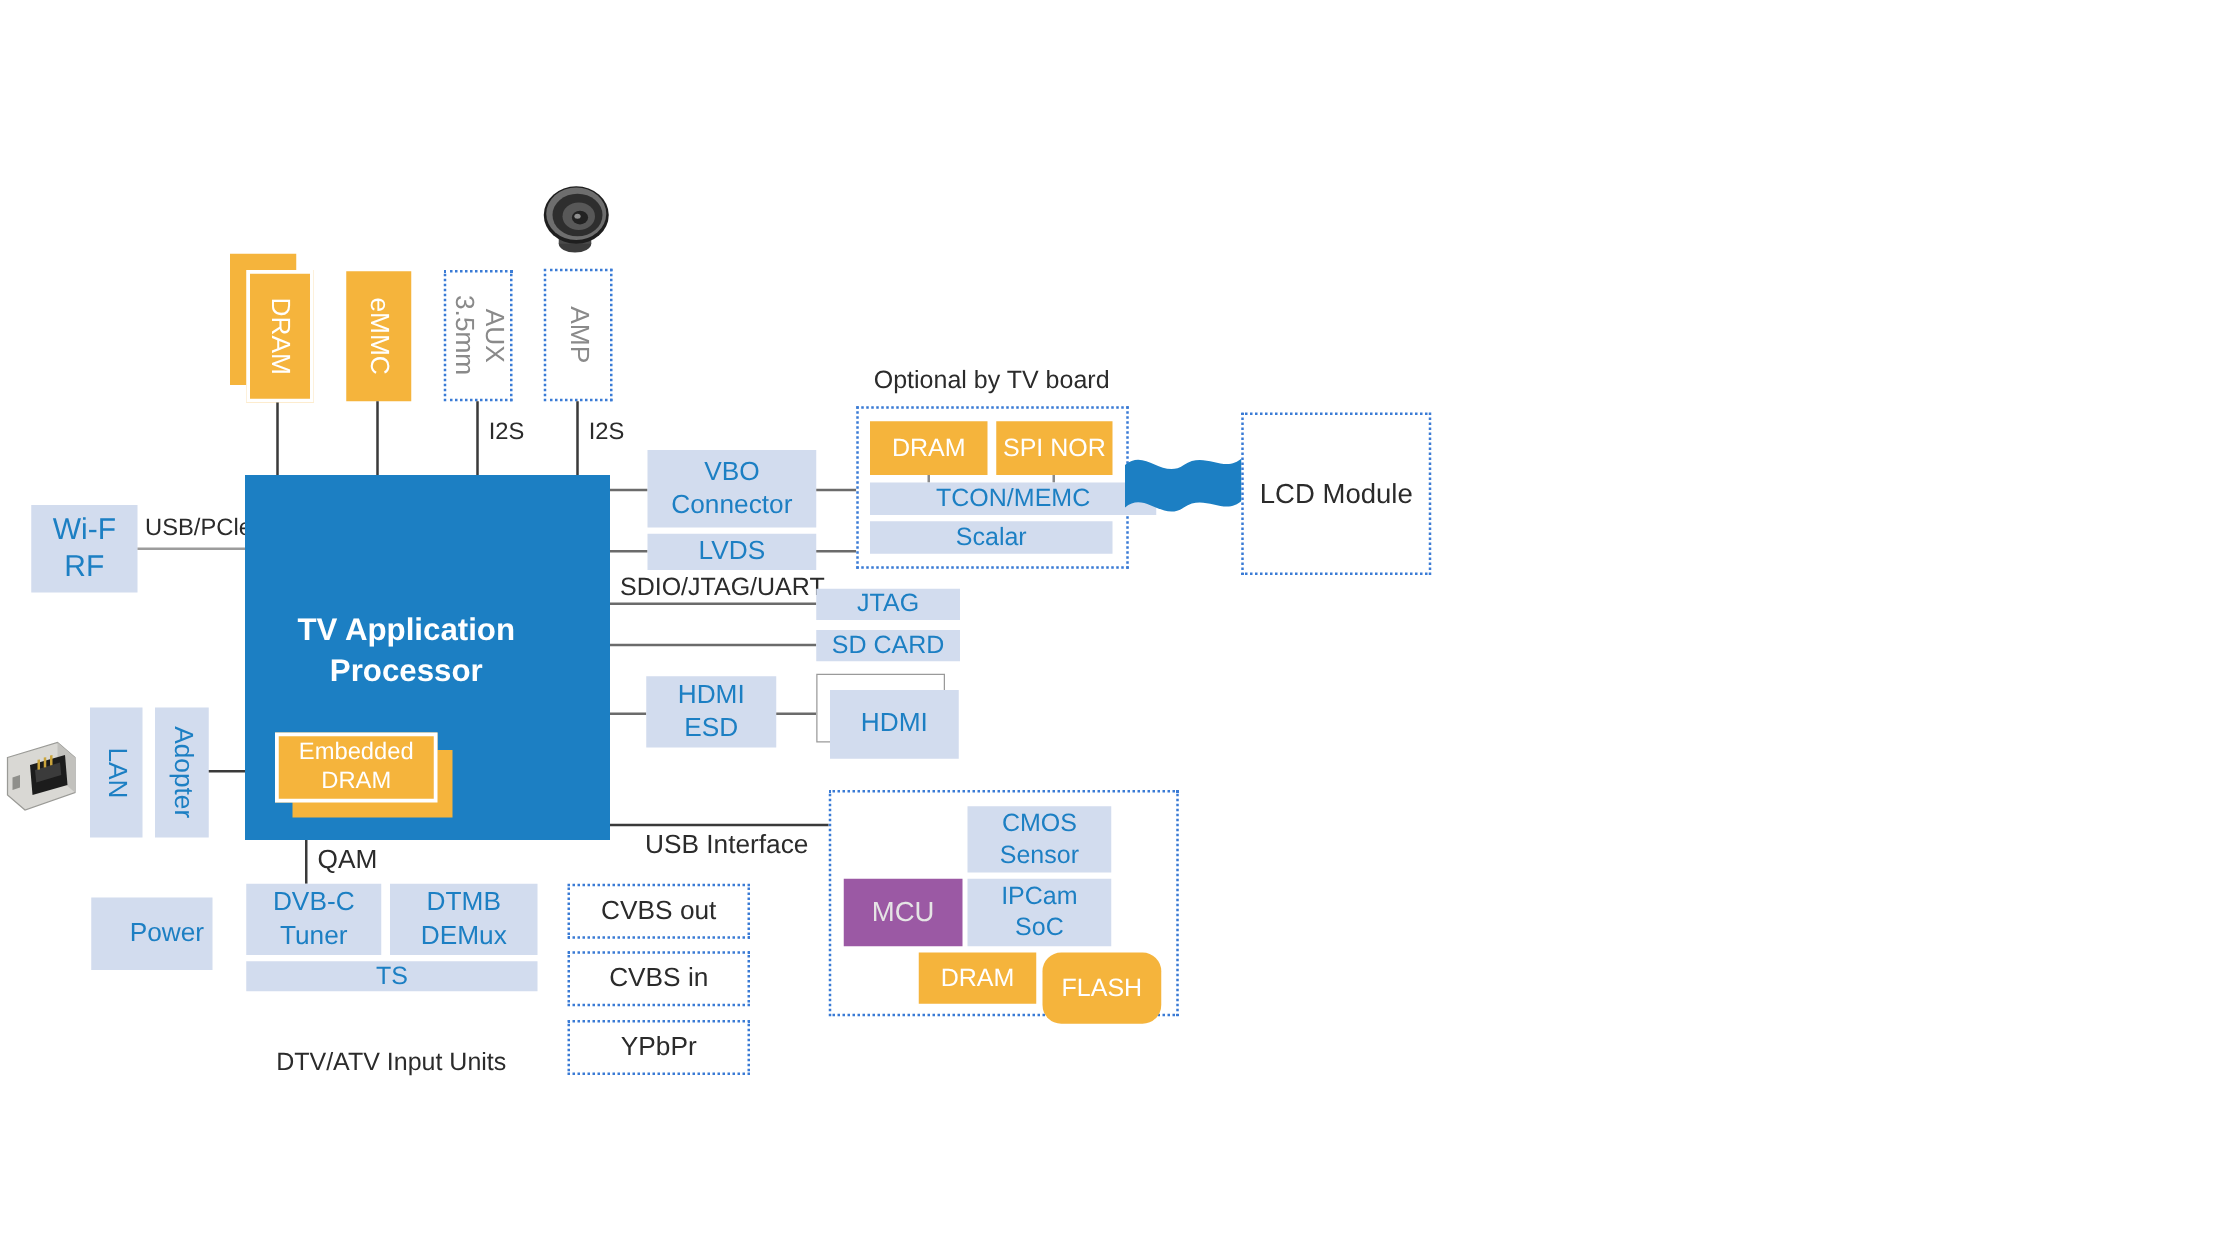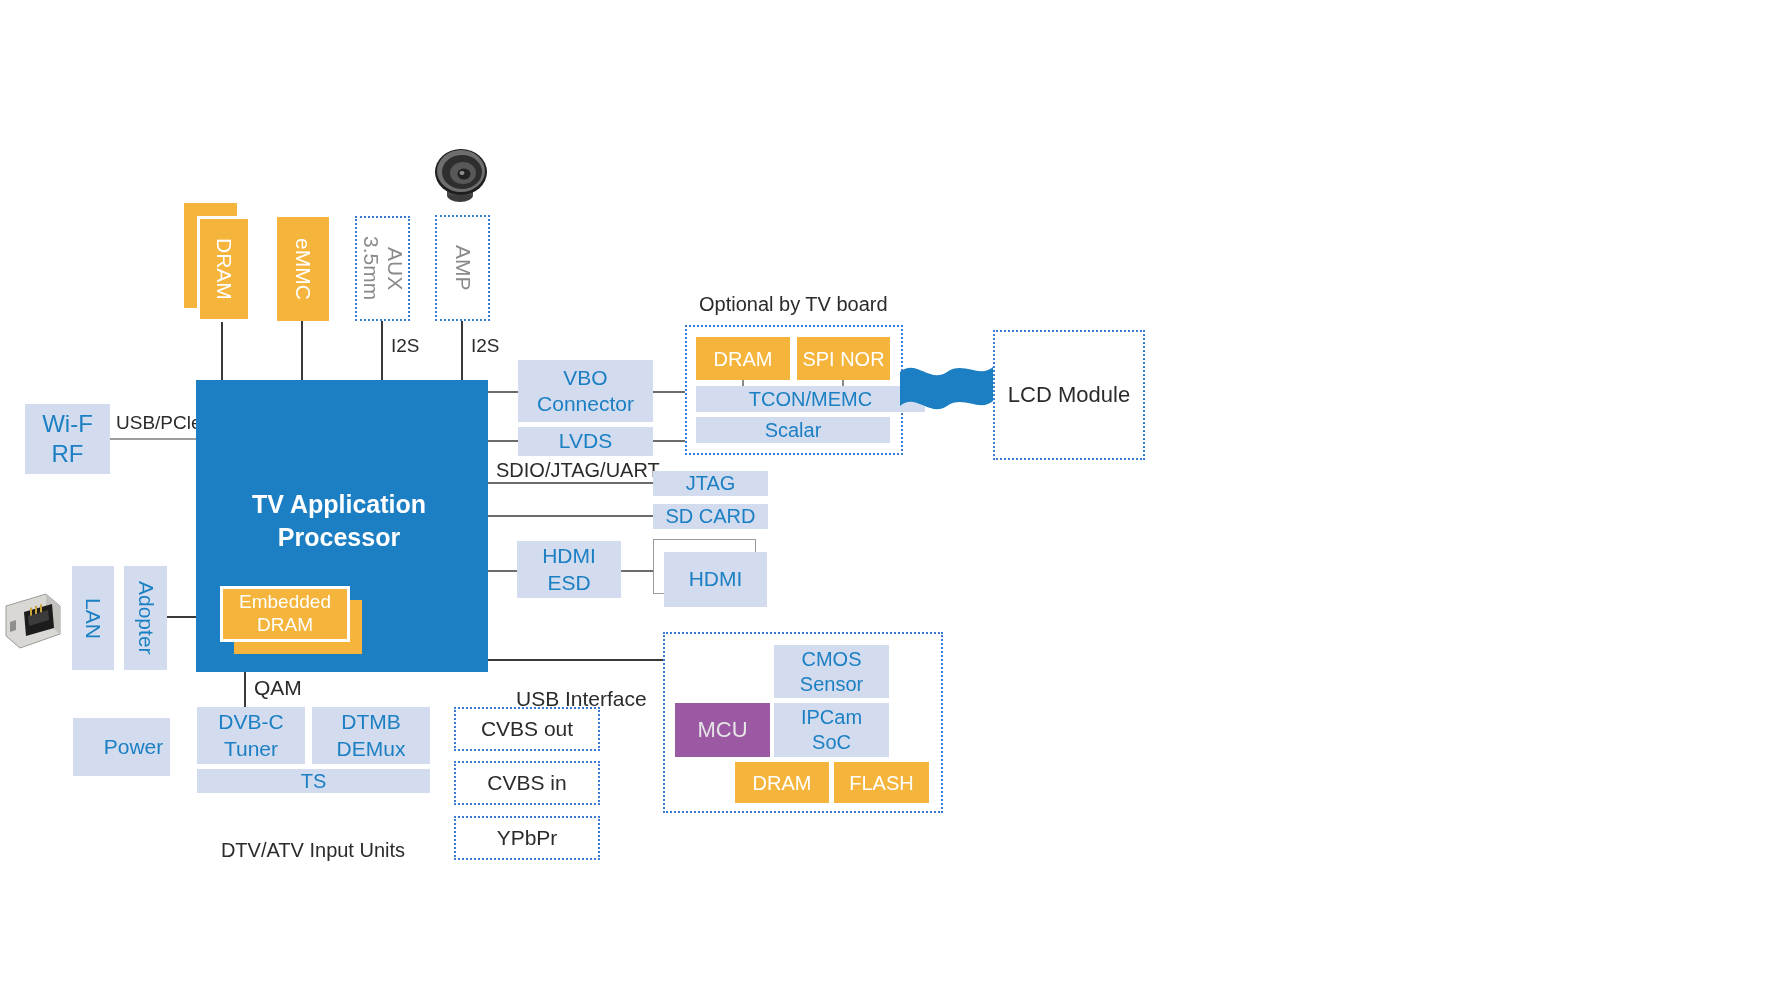--- a/index.html
+++ b/index.html
@@ -69,21 +69,21 @@
       <polygon points="10,36 16,34 16,44 10,46" fill="#8f8f8b"></polygon>
     </svg>
   </div>
 
   <div class="abs blk vt" style="left:72px;top:566px;width:42px;height:104px;">LAN</div>
   <div class="abs blk vt" style="left:124px;top:566px;width:43px;height:104px;">Adopter</div>
   <div class="abs lineV" style="left:167px;top:616px;width:29px;height:2px;"></div>
   <div class="abs blk" style="left:73px;top:718px;width:97px;height:58px;padding-left:24px;">Power</div>
 
   <div class="abs" style="left:196px;top:380px;width:292px;height:292px;background:#1C7FC3;"></div>
-  <div class="abs title" style="left:193px;top:488px;width:292px;">TV Application
+  <div class="abs title" style="left:179px;top:488px;width:292px;">TV Application
 Processor</div>
   <div class="abs org" style="left:234px;top:600px;width:128px;height:54px;"></div>
   <div class="abs org wborder" style="left:220px;top:586px;width:130px;height:56px;font-size:19px;">Embedded
 DRAM</div>
 
   <div class="abs lineV" style="left:244px;top:672px;height:35px;"></div>
   <div class="abs lbl" style="left:254px;top:676px;font-size:21px;">QAM</div>
   <div class="abs blk" style="left:197px;top:707px;width:108px;height:57px;">DVB-C
 Tuner</div>
   <div class="abs blk" style="left:312px;top:707px;width:118px;height:57px;">DTMB
@@ -111,21 +111,21 @@
   <div class="abs blk" style="left:653px;top:504px;width:115px;height:25px;font-size:20px;">SD CARD</div>
 
   <div class="abs lineH" style="left:488px;top:570px;width:29px;"></div>
   <div class="abs blk" style="left:517px;top:541px;width:104px;height:57px;">HDMI
 ESD</div>
   <div class="abs lineH" style="left:621px;top:570px;width:32px;"></div>
   <div class="abs" style="left:653px;top:539px;width:103px;height:55px;background:#fff;border:1.5px solid #9a9a9a;"></div>
   <div class="abs blk" style="left:664px;top:552px;width:103px;height:55px;">HDMI</div>
 
   <div class="abs lineH" style="left:488px;top:659px;width:175px;background:#3a3a3a;"></div>
-  <div class="abs lbl" style="left:516px;top:664px;font-size:21px;margin-top:23px;">USB Interface</div>
+  <div class="abs lbl" style="left:516px;top:664px;font-size:21px;">USB Interface</div>
 
   <div class="abs lbl" style="left:699px;top:293px;font-size:20px;">Optional by TV board</div>
   <div class="abs dot" style="left:685px;top:325px;width:218px;height:130px;"></div>
   <div class="abs org" style="left:696px;top:337px;width:94px;height:43px;font-size:20px;">DRAM</div>
   <div class="abs org" style="left:797px;top:337px;width:93px;height:43px;font-size:20px;">SPI NOR</div>
   <div class="abs" style="left:742px;top:380px;width:1.5px;height:6px;background:#8a8a8a;"></div>
   <div class="abs" style="left:842px;top:380px;width:1.5px;height:6px;background:#8a8a8a;"></div>
   <div class="abs blk" style="left:696px;top:386px;width:229px;height:26px;font-size:20px;">TCON/MEMC</div>
   <div class="abs blk" style="left:696px;top:417px;width:194px;height:26px;font-size:20px;">Scalar</div>
 
@@ -137,15 +137,15 @@
 
   <div class="abs dot" style="left:993px;top:330px;width:152px;height:130px;font-size:22px;color:#2B2B2B;">LCD Module</div>
 
   <div class="abs dot" style="left:663px;top:632px;width:280px;height:181px;"></div>
   <div class="abs blk" style="left:774px;top:645px;width:115px;height:53px;font-size:20px;">CMOS
 Sensor</div>
   <div class="abs" style="left:675px;top:703px;width:95px;height:54px;background:#9B59A4;color:#e5e5e5;display:flex;align-items:center;justify-content:center;font-size:22px;">MCU</div>
   <div class="abs blk" style="left:774px;top:703px;width:115px;height:54px;font-size:20px;">IPCam
 SoC</div>
   <div class="abs org" style="left:735px;top:762px;width:94px;height:41px;font-size:20px;">DRAM</div>
-  <div class="abs org" style="left:834px;top:762px;width:95px;height:41px;font-size:20px;">FLASH</div>
+  <div class="abs org" style="left:834px;top:762px;width:95px;height:57px;font-size:20px;border-radius:15px;">FLASH</div>
 
 </div>
 
 </body></html>

